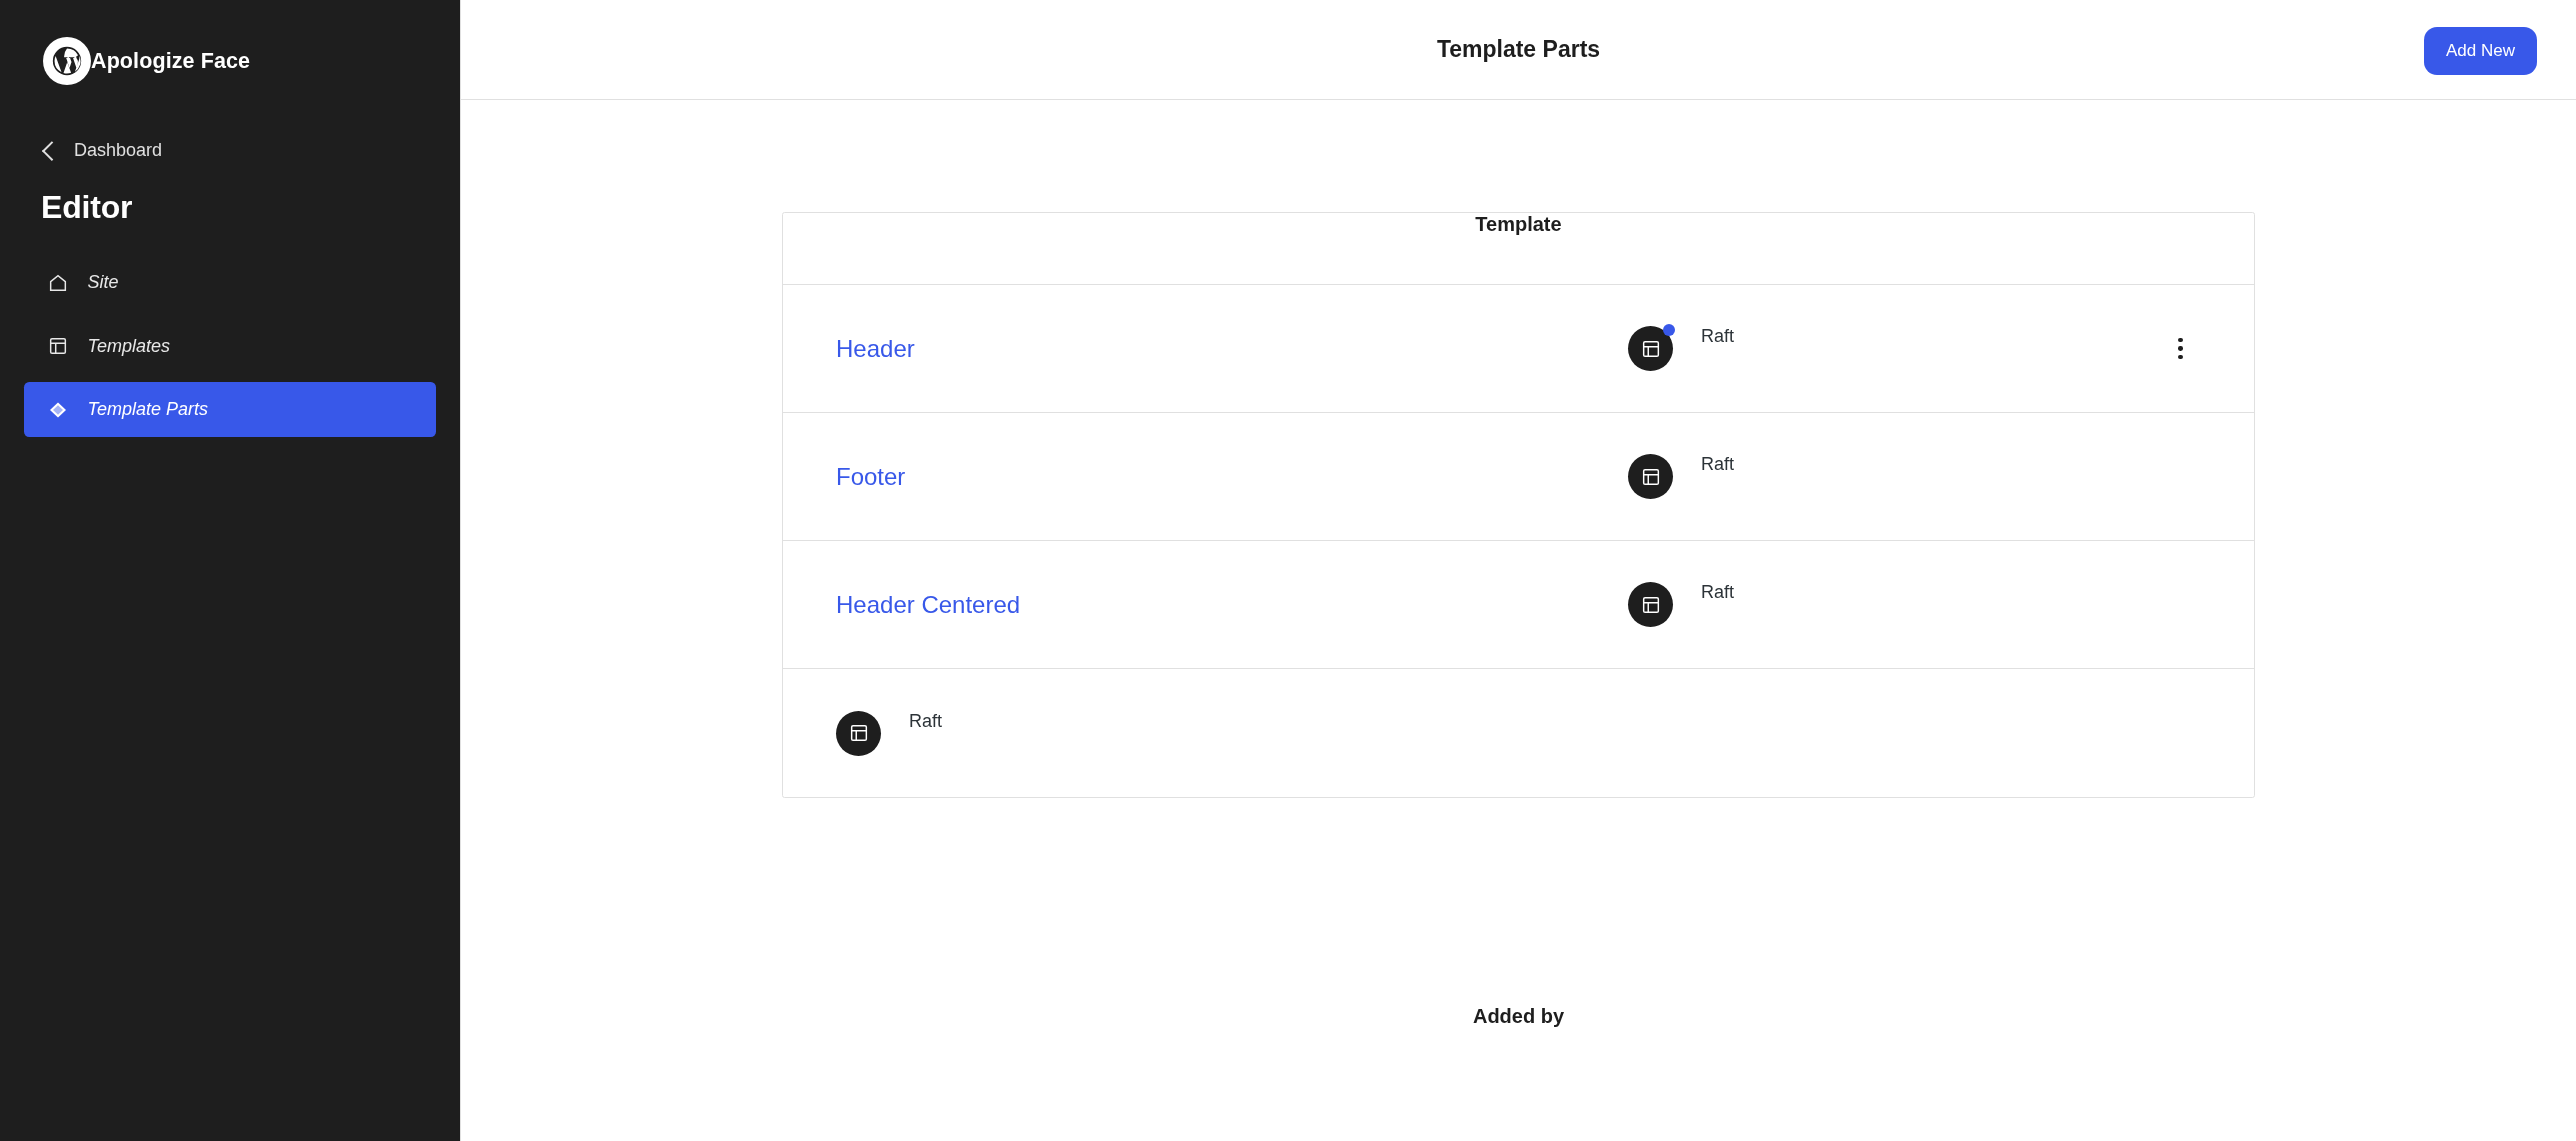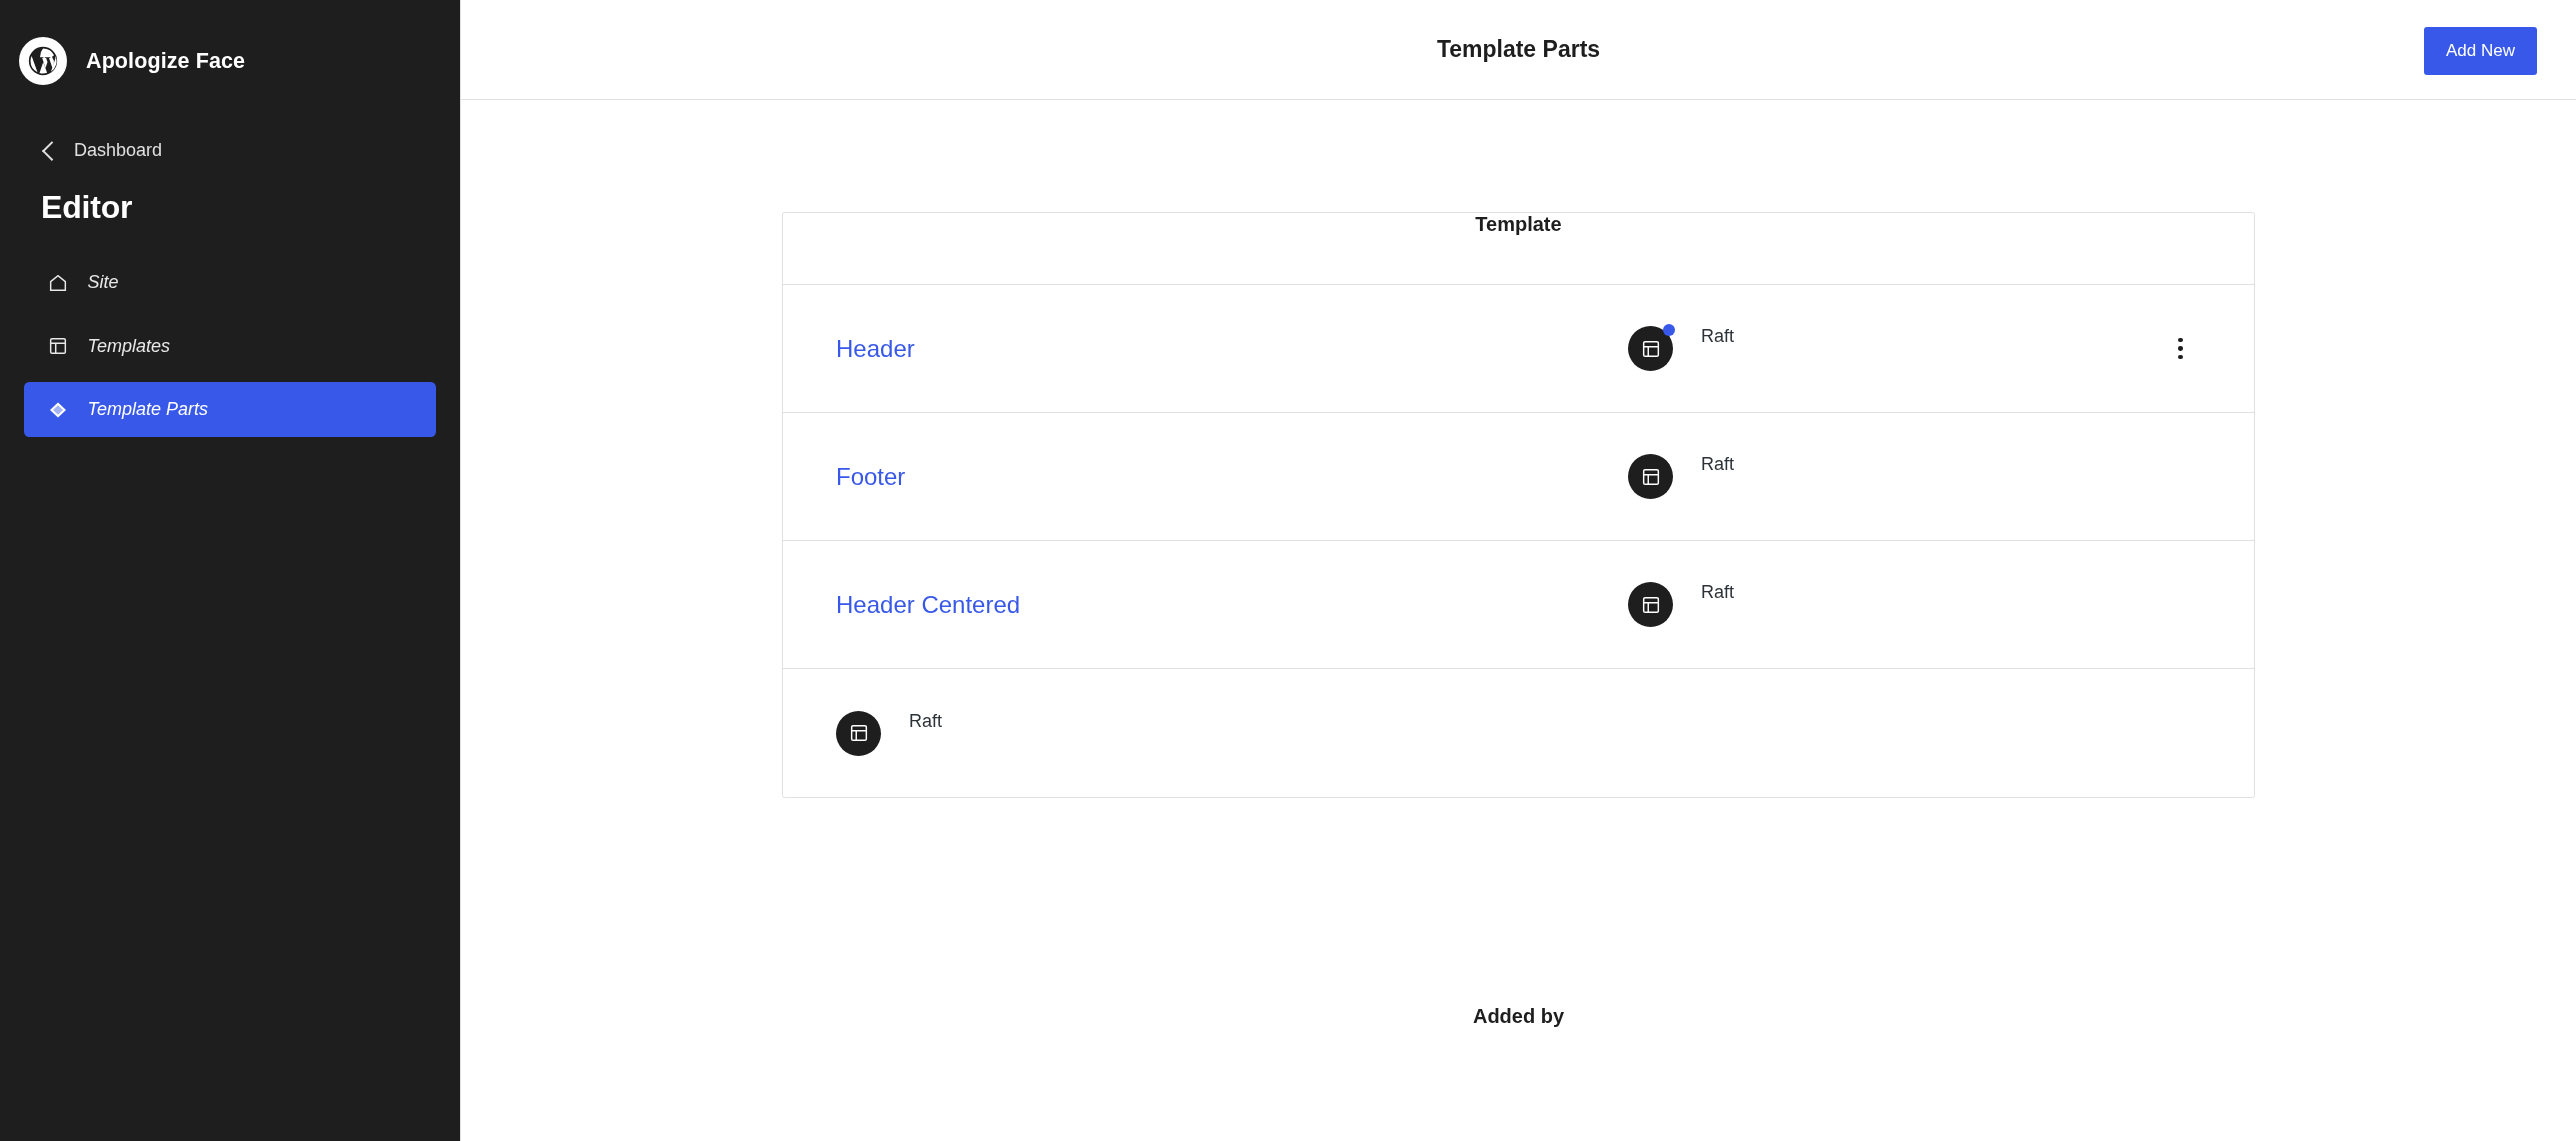--- a/index.html
+++ b/index.html
@@ -21,23 +21,23 @@
     width: 460px;
     height: 1141px;
     background: #1e1e1e;
     color: #e0e0e0;
     flex: 0 0 460px;
     position: relative;
   }
   .sidebar-header {
     display: flex;
     align-items: center;
-    gap: 19px;
     padding: 22px 0 0 19px;
     height: 100px;
+    margin-left: 24px;
   }
   .wp-logo {
     width: 48px;
     height: 48px;
     border-radius: 50%;
     background: #ffffff;
     color: #1e1e1e;
     display: flex;
     align-items: center;
     justify-content: center;
@@ -136,21 +136,21 @@
   }
   .add-new-btn {
     position: absolute;
     right: 39px;
     top: 27px;
     height: 48px;
     padding: 0 22px;
     background: #3858e9;
     color: #ffffff;
     border: none;
-    border-radius: 3px;
+    border-radius: 13px;
     font-size: 17px;
     font-family: "Liberation Sans", sans-serif;
     cursor: pointer;
     display: flex;
     align-items: center;
   }
   .content {
     flex: 1 1 auto;
     overflow: hidden;
     display: flex;

